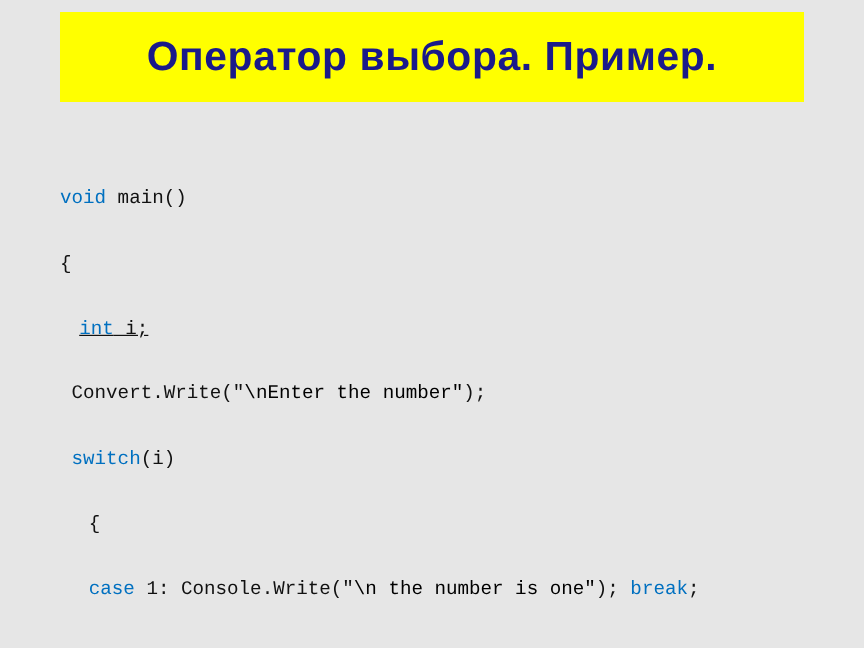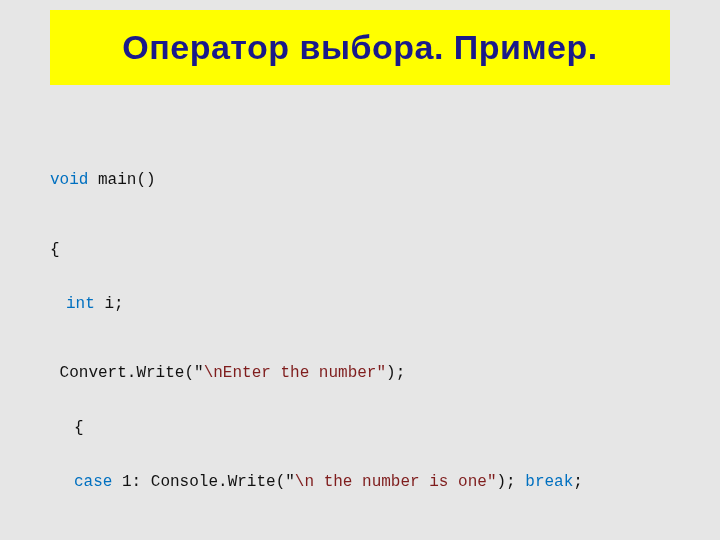--- a/index.html
+++ b/index.html
@@ -41,39 +41,40 @@
     left: 50px;
     top: 125px;
     width: 640px;
     font-family: "Courier New", monospace;
     font-size: 16px;
     line-height: 1.7;
     color: #111;
     white-space: pre;
   }
   .kw { color: #0070c0; }       
-  .str { color: #7f1d1d; } 
-  .i1 { padding-left: 0px; margin-top: 15px; }
-  .i2 { padding-left: 16px; }
+  .str { color: #000000; } 
+  .i1 { padding-left: 0px; }
+  .i2 { padding-left: 16px; text-decoration: underline; }
   .i3 { padding-left: 24px; }
 </style>
 </head>
 <body>
 
 <div class="slide">
 
   <div class="title-bar">
     <h1>Оператор выбора. Пример.</h1>
   </div>
 
   <div class="code-block">
 <div class="i1"><span class="kw">void</span><span> main()</span></div>
 <div class="i1">{</div>
 <div class="i2"><span class="kw">int</span><span> i;</span></div>
 <div class="i1"><span> Convert.Write(</span><span>"</span><span class="str">\nEnter the number</span><span class="str">"</span><span>);</span></div>
+<div class="i1"><span> </span><span class="kw">switch</span><span>(i)</span></div>
 <div class="i3">{</div>
 <div class="i3"><span class="kw">case</span><span> 1: Console.Write(</span><span>"</span><span class="str">\n the number is one</span><span class="str">"</span><span>); </span><span class="kw">break</span><span>;</span></div>
 
 
 
 
 
 
   </div>
 

